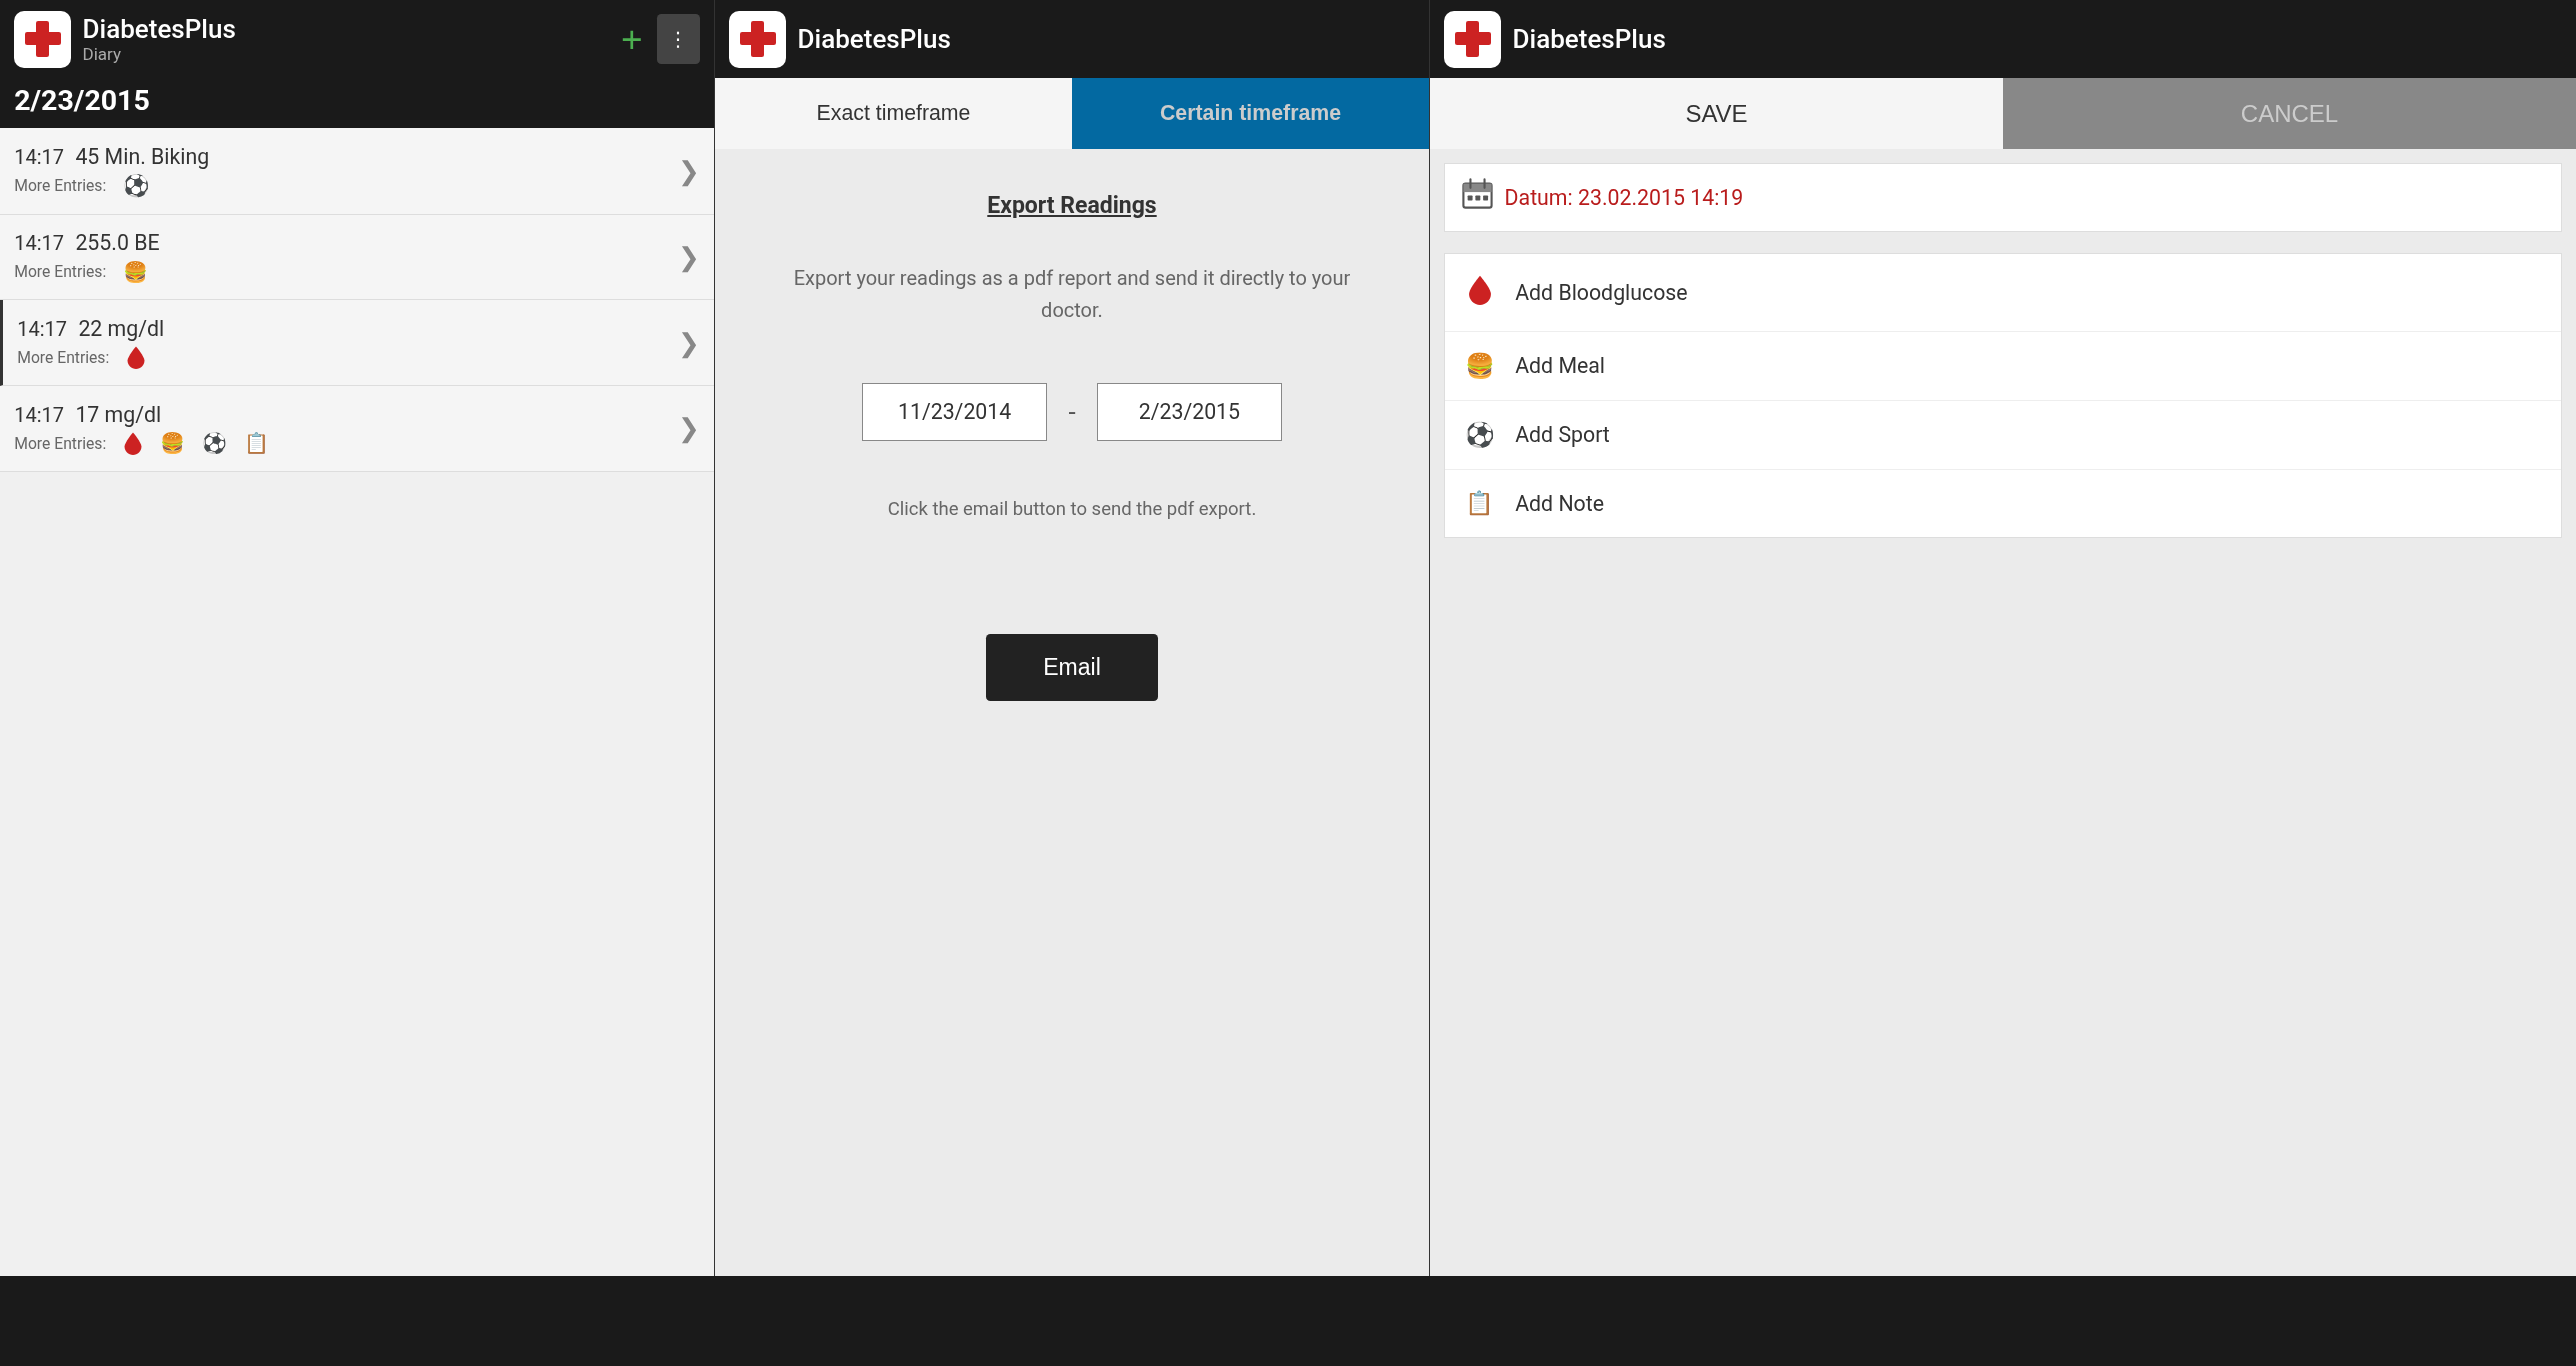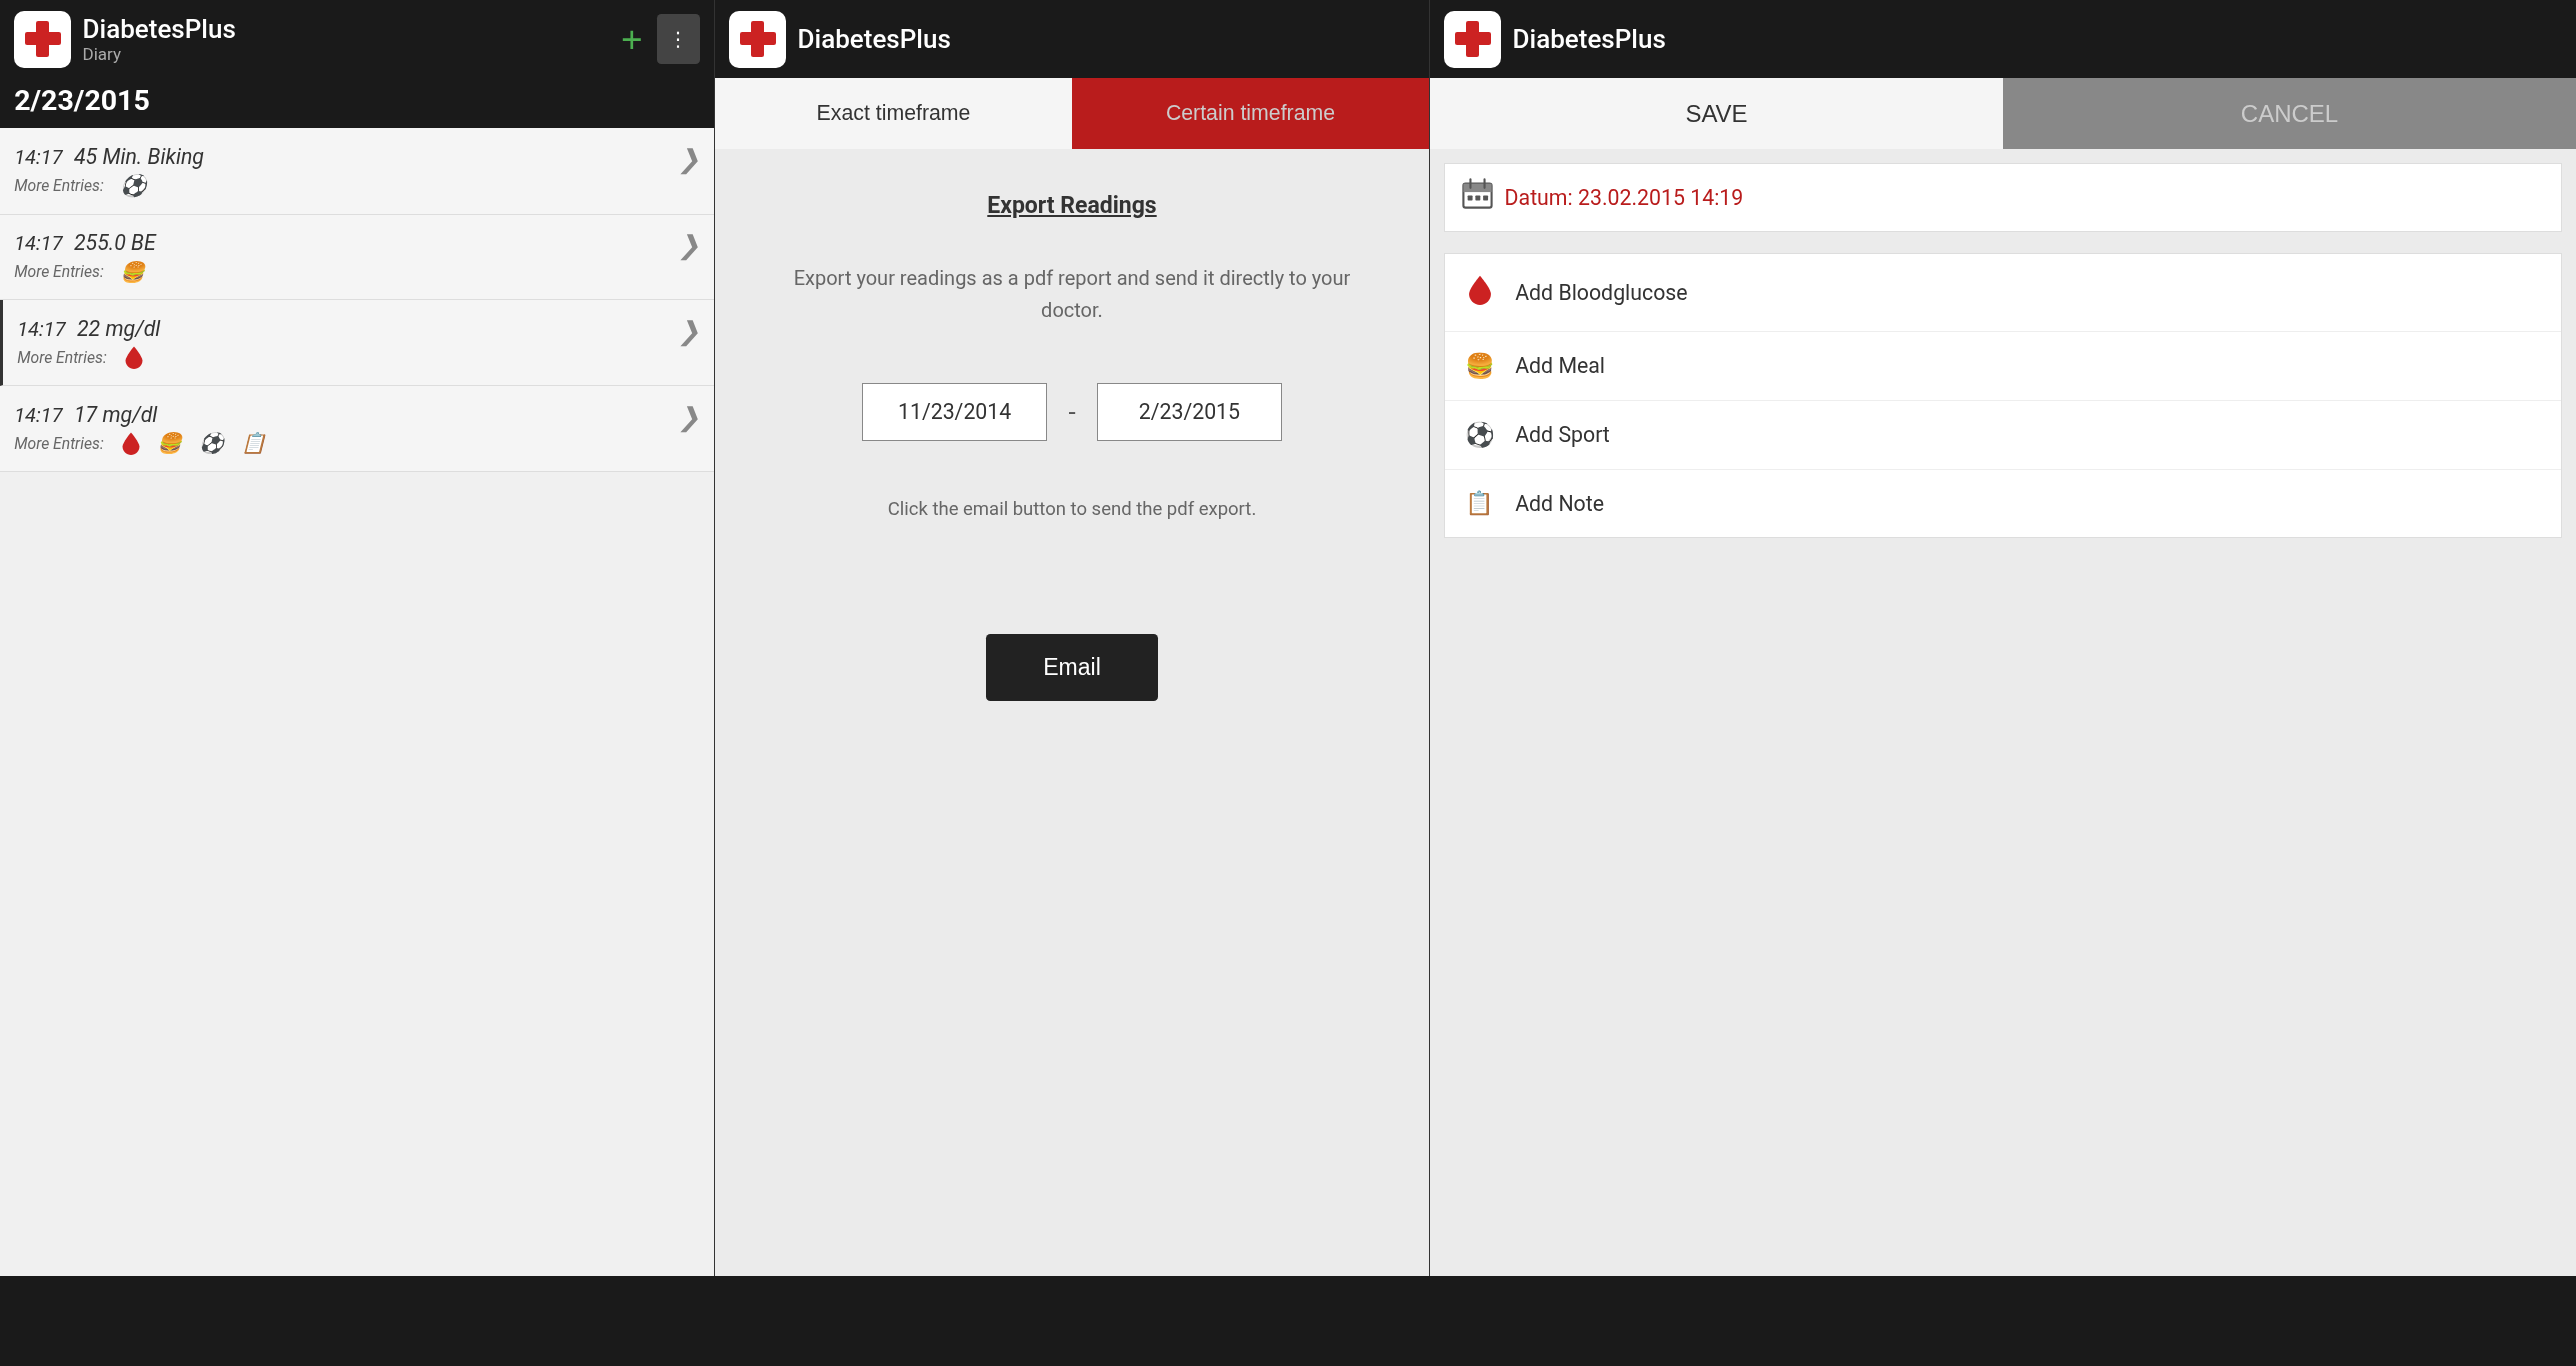--- a/index.html
+++ b/index.html
@@ -129,26 +129,26 @@
 
     
     .diary-list {
       flex: 1;
       overflow-y: auto;
       background: #f0f0f0;
     }
 
     .diary-item {
       display: flex;
+      align-items: center;
       padding: 15.7px 14.2px;
       border-bottom: 0.7px solid #ddd;
       background: #f5f5f5;
       position: relative;
       cursor: pointer;
-      font-style: italic;
     }
 
     .diary-item.selected {
       border-left: 3.6px solid #333;
     }
 
     .diary-item-content {
       flex: 1;
     }
 
@@ -204,22 +204,23 @@
       cursor: pointer;
       border: none;
     }
 
     .tab.active {
       background: #f5f5f5;
       color: #333;
     }
 
     .tab.inactive {
-      background: #b91c1c;
+      background: #0369a1;
       color: #ccc;
+      font-weight: bold;
     }
 
     
     .action-bar {
       display: flex;
       height: 71px;
       flex-shrink: 0;
     }
 
     .action-btn {

